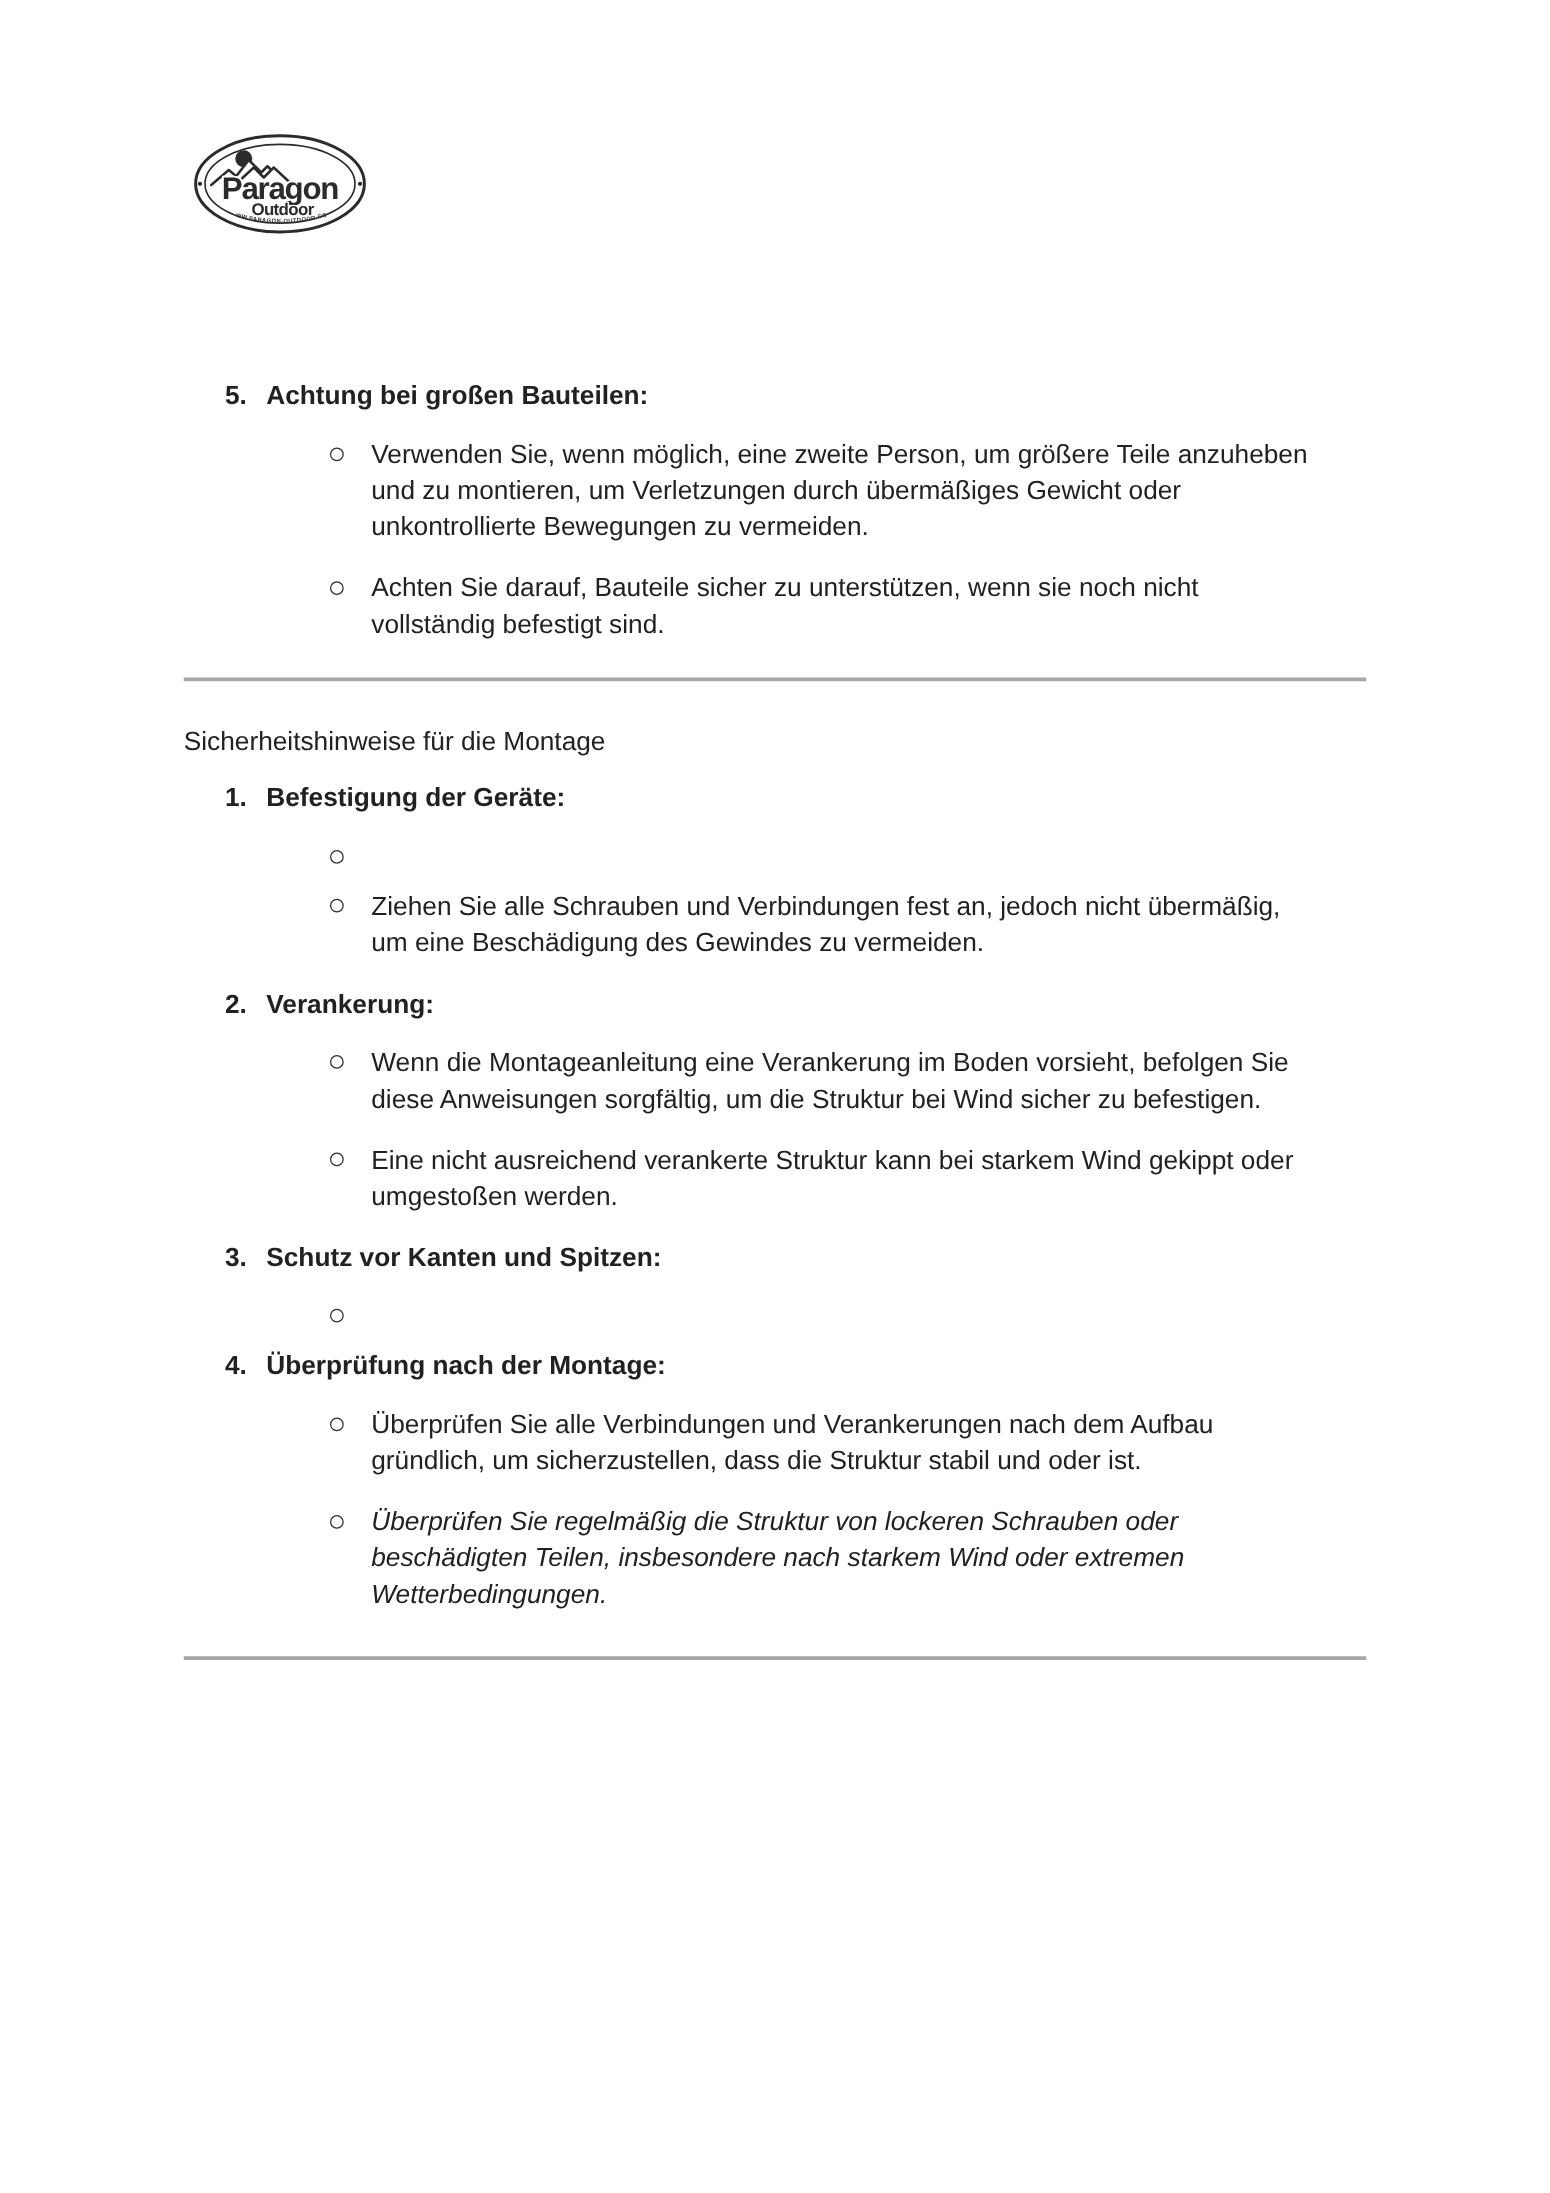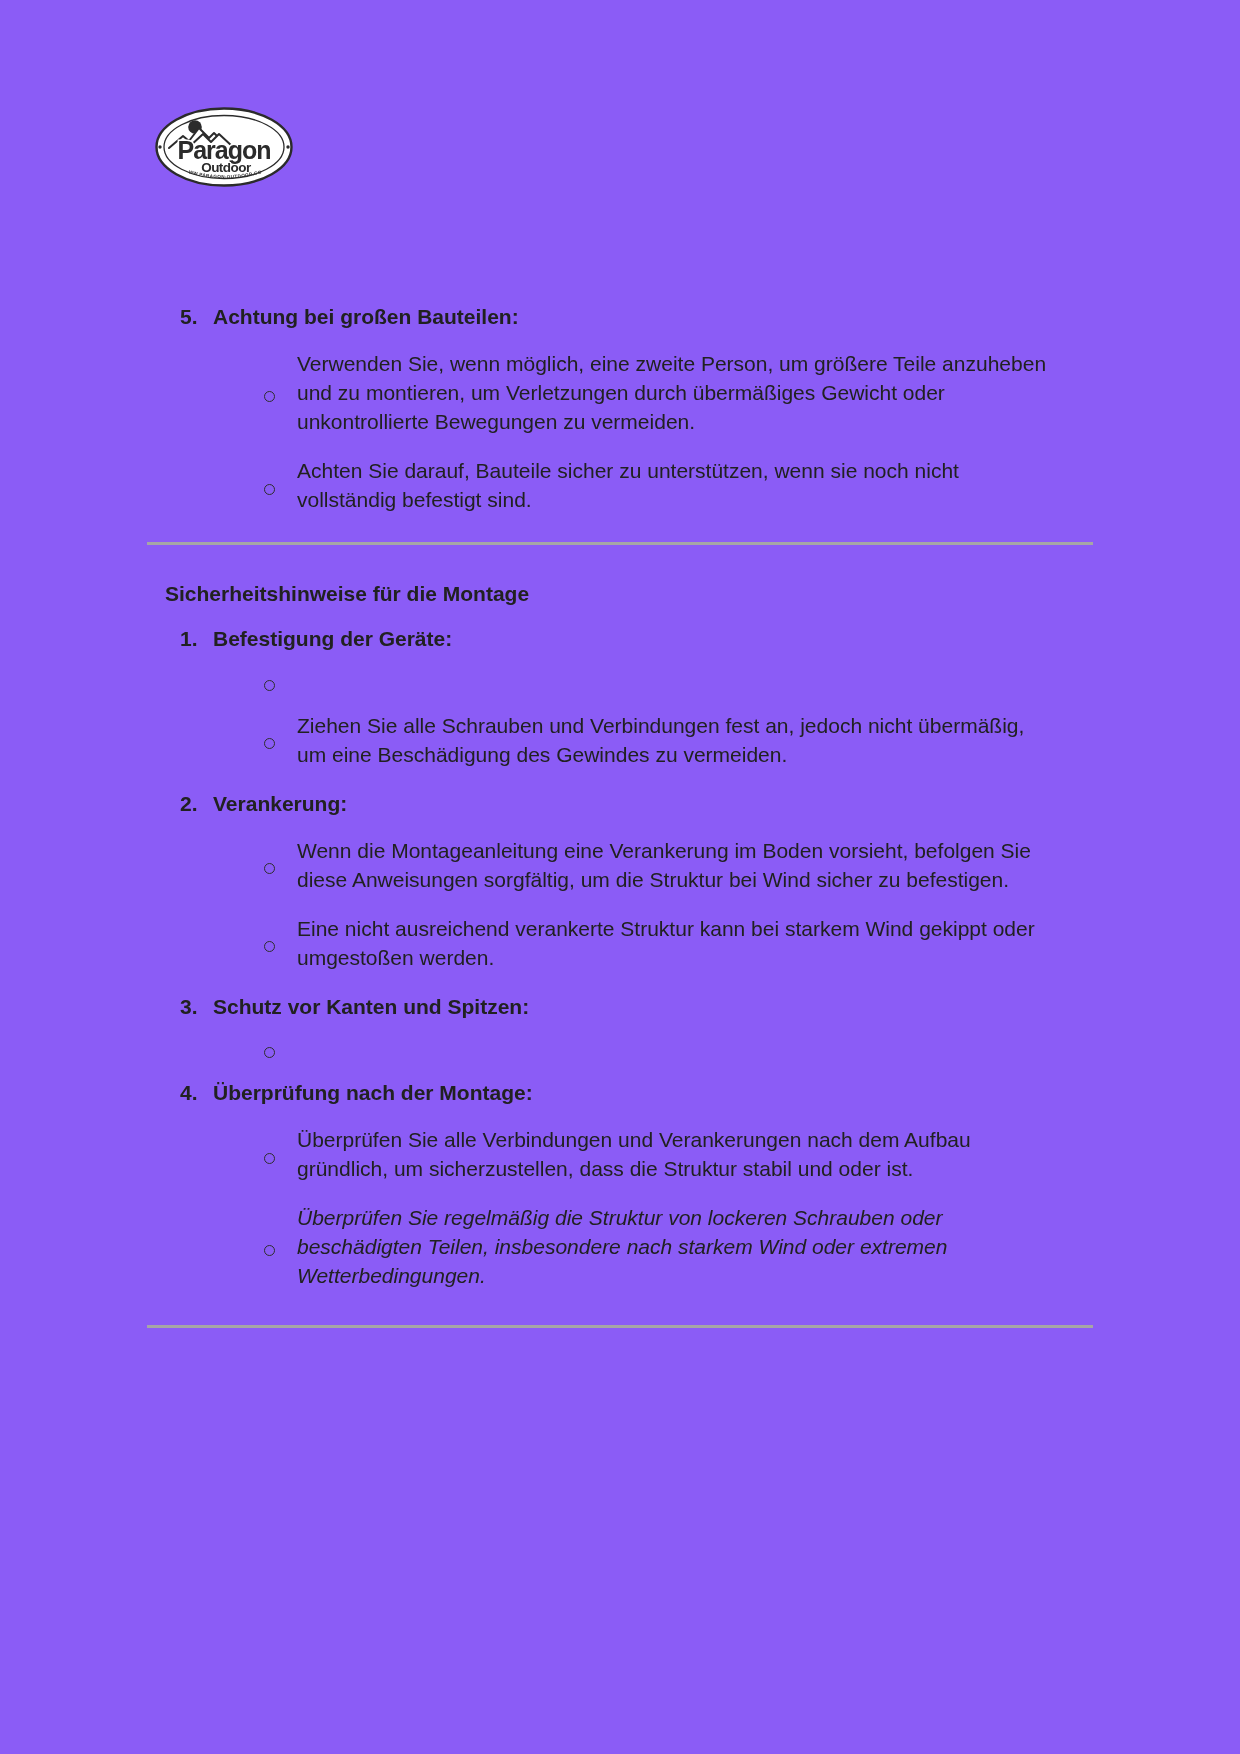--- a/index.html
+++ b/index.html
@@ -1,21 +1,21 @@
 <!DOCTYPE html>
 <html><head>
 <meta charset="utf-8">
 <style>
   html, body { margin: 0; padding: 0; background: #e8e8e8; }
   .page {
     position: relative;
     width: 1240px;
     height: 1754px;
     margin: 0 auto;
-    background: #8b5cf6;
+    background: #ffffff;
     font-family: "Liberation Sans", sans-serif;
     color: #212121;
     overflow: hidden;
   }
 
   
   .logo { position: absolute; left: 153px; top: 106px; width: 144px; height: 84px; }
   .logo svg { display: block; }
   .logo text { font-family: "Liberation Sans", sans-serif; }
 
@@ -26,41 +26,41 @@
     top: 302px;
     width: 946px;
     font-size: 21px;
     line-height: 29px;
   }
 
   .num-item { display: flex; font-weight: 700; margin-bottom: 18px; }
   .num-item .num { flex: 0 0 33px; margin-left: 33px; }
   .num-item .ttl { flex: 1; }
 
-  .bullet { display: flex; margin-bottom: 20px; padding-left: 117px; align-items: center; }
+  .bullet { display: flex; margin-bottom: 20px; padding-left: 117px; }
   .bullet .ring {
     flex: 0 0 auto;
     width: 9px; height: 9px;
     border: 1.6px solid #2e2e2e;
     border-radius: 50%;
     margin-top: 8.5px;
   }
   .bullet .bt { margin-left: 22px; max-width: 750px; }
 
   .bullet.mb28 { margin-bottom: 28px; }
   .bullet.mb35 { margin-bottom: 35px; font-style: italic; }
 
   .divider {
     border: none;
     height: 3px;
     background: #a6a6a6;
     margin: 0 0 34px 0;
   }
 
-  .sect-heading { font-weight: 700; margin-bottom: 16px; margin-left: 18px; }
+  .sect-heading { font-weight: 400; margin-bottom: 16px; }
 </style>
 </head>
 <body>
 
 <div class="page">
 
   <div class="logo">
     <svg width="144" height="84" viewBox="0 0 144 84">
       <defs>
         <path id="web-arc" d="M 36,67.5 Q 72,77 108,67.5" fill="none"></path>

